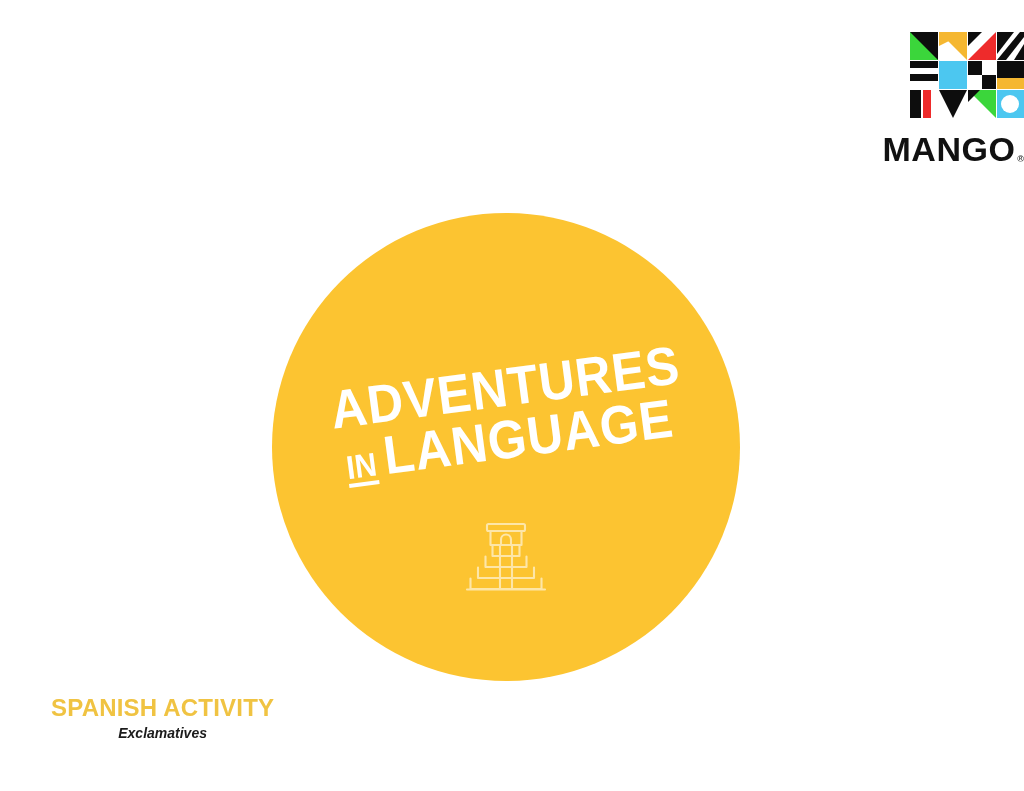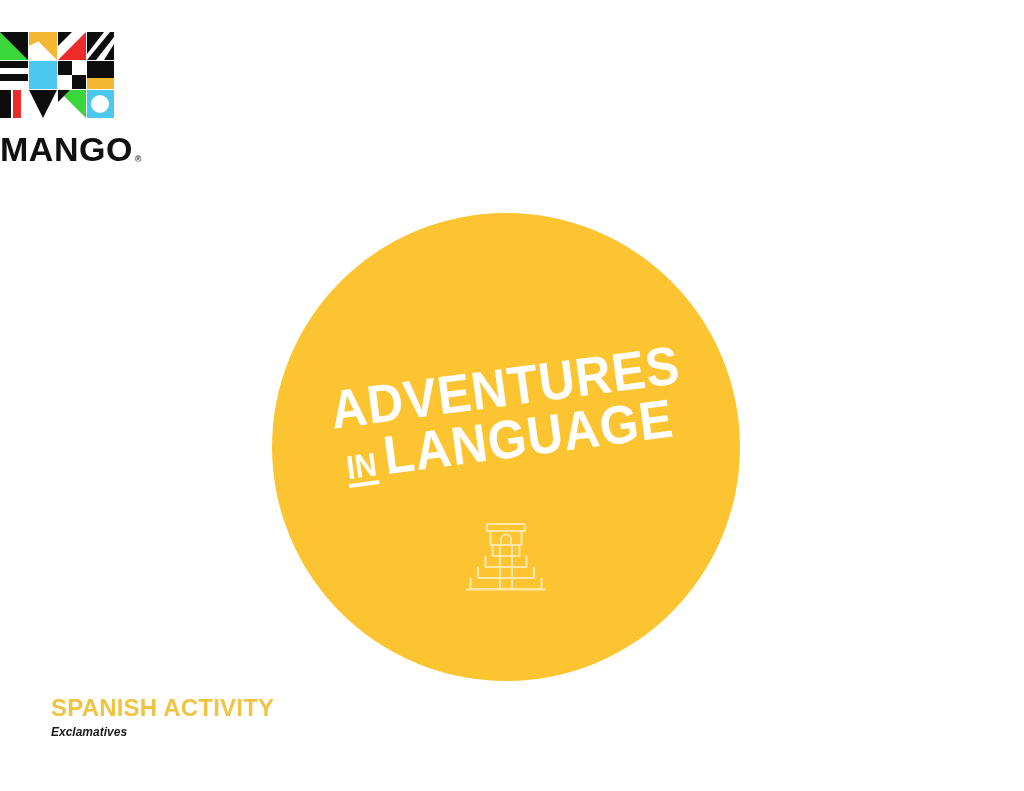--- a/index.html
+++ b/index.html
@@ -17,21 +17,21 @@
   }
 
   
   #brand-logo {
     position: absolute;
     left: 0;
     right: 0;
     top: 32px;
     display: flex;
     flex-direction: column;
-    align-items: flex-start;
+    align-items: flex-end;
   }
 
   #logo-mark {
     width: 114px;
     height: 86px;
     display: block;
   }
 
   #wordmark-row {
     margin-top: 14px;
@@ -148,24 +148,25 @@
     font-size: 24px;
     color: #F0C342;
     letter-spacing: 0.2px;
     line-height: 1.05;
     margin: 0;
   }
   #activity-subtitle {
     font-family: "Liberation Sans", sans-serif;
     font-weight: bold;
     font-style: italic;
-    font-size: 12px;
+    font-size: 14px;
     color: #1b1b1b;
     margin: 6px 0 0 0;
     line-height: 1;
+    text-align: center;
   }
 </style>
 </head>
 <body>
 
 <div id="brand-logo">
 
   <svg id="logo-mark" viewBox="0 0 114 86" aria-hidden="true">
 
     <g>

